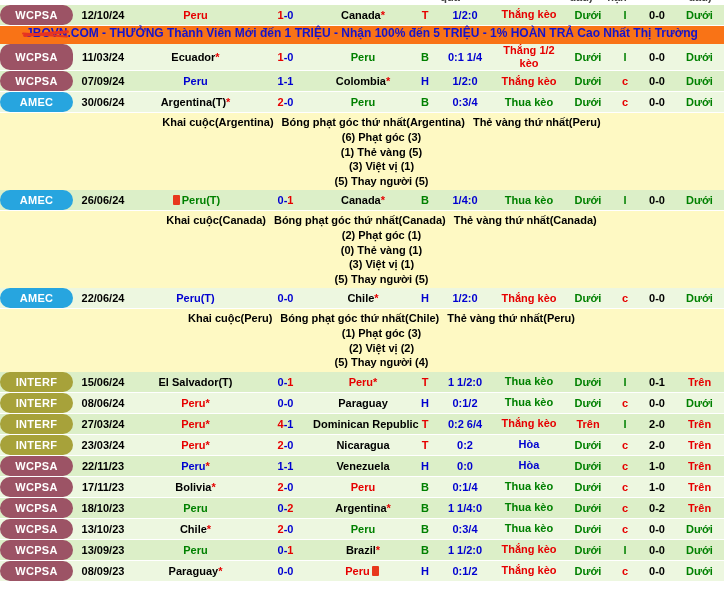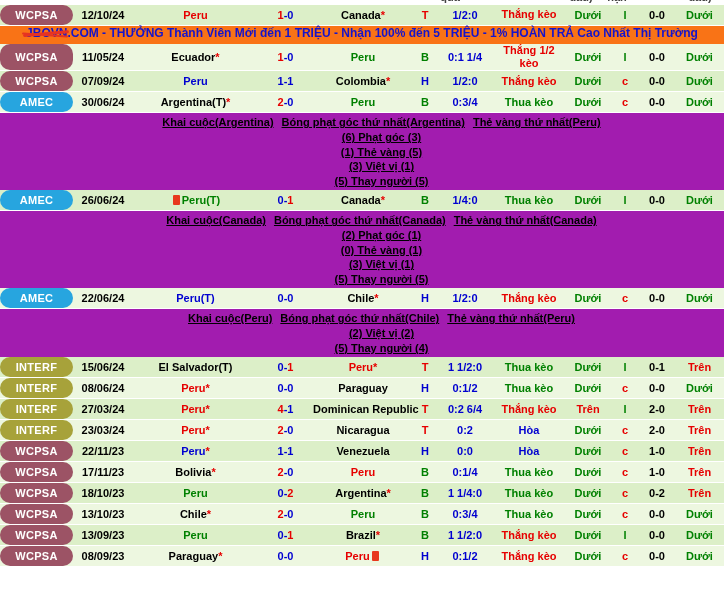--- a/index.html
+++ b/index.html
@@ -27,21 +27,21 @@
   .w-ht{width:36px;}
   .w-ou2{width:49px;}
   .c-red{color:#e60000;}
   .c-green{color:#008000;}
   .c-blue{color:#0000d0;}
   .c-black{color:#000;}
   .star{color:#e60000;}
   .red-card{display:inline-block;width:7px;height:10px;background:#e8381d;border-radius:1px;
             vertical-align:-1px;margin:0 2px;}
   
-  .detail{background:#a21caf;padding:2px 17px 2px 56px;cursor:default;text-decoration:underline;}
+  .detail{background:#fef9c3;padding:2px 17px 2px 56px;cursor:default;}
   .detail .line1{display:flex;justify-content:center;gap:8px;line-height:15px;}
   .detail .stat{text-align:center;line-height:14.5px;}
   
   .ad{height:18px;display:flex;align-items:flex-start;justify-content:center;background:#f97316;
       color:#1414cc;font-size:12px;white-space:nowrap;cursor:pointer;}
   .scribble{position:relative;display:inline-block;}
   .scribble::before{content:"";position:absolute;left:-3px;right:-2px;top:40%;height:3px;
                     background:#e63322;transform:rotate(-5deg);border-radius:2px;}
   .scribble::after{content:"";position:absolute;left:-4px;right:-1px;top:55%;height:2px;
                    background:#e63322;transform:rotate(4deg);border-radius:2px;}
@@ -74,21 +74,21 @@
         <div class="cell w-ou2"><span class="c-green">Dưới</span></div>
       </div>
       <div class="ad">
         <span class="scribble">JBOVN</span>
         <span>.COM - THƯỞNG Thành Viên Mới đến 1 TRIỆU - Nhận 100% đến 5 TRIỆU - 1% HOÀN TRẢ Cao Nhất Thị Trường</span>
       </div>
       <div class="row b">
         <div class="cell w-league" style="background: rgb(156, 83, 101);">
           <span>WCPSA</span>
         </div>
-        <div class="cell w-date"><span class="c-black">11/05/24</span></div>
+        <div class="cell w-date"><span class="c-black">11/03/24</span></div>
         <div class="cell w-home"><span class="c-black">Ecuador</span><span class="star">*</span></div>
         <div class="cell w-score"><span class="c-red">1</span><span class="c-blue">-</span><span class="c-blue">0</span></div>
         <div class="cell w-away"><span class="c-green">Peru</span></div>
         <div class="cell w-letter"><span class="c-green">B</span></div>
         <div class="cell w-odds"><span class="c-blue">0:1 1/4</span></div>
         <div class="cell w-result"><span class="c-red">Thắng 1/2 kèo</span></div>
         <div class="cell w-ou1"><span class="c-green">Dưới</span></div>
         <div class="cell w-lc"><span class="c-green">l</span></div>
         <div class="cell w-ht"><span class="c-black">0-0</span></div>
         <div class="cell w-ou2"><span class="c-green">Dưới</span></div>
@@ -178,20 +178,21 @@
         <div class="cell w-lc"><span class="c-red">c</span></div>
         <div class="cell w-ht"><span class="c-black">0-0</span></div>
         <div class="cell w-ou2"><span class="c-green">Dưới</span></div>
       </div>
       <div class="detail">
         <div class="line1">
           <span class="c-black">Khai cuộc(Peru)</span>
           <span class="c-black">Bóng phạt góc thứ nhất(Chile)</span>
           <span class="c-black">Thẻ vàng thứ nhất(Peru)</span>
         </div>
+        <div class="stat"><span class="c-black">(1) Phạt góc (3)</span></div>
         <div class="stat"><span class="c-black">(2) Việt vị (2)</span></div>
         <div class="stat"><span class="c-black">(5) Thay người (4)</span></div>
       </div>
       <div class="row a">
         <div class="cell w-league" style="background: rgb(167, 162, 58);">
           <span>INTERF</span>
         </div>
         <div class="cell w-date"><span class="c-black">15/06/24</span></div>
         <div class="cell w-home"><span class="c-black">El Salvador(T)</span></div>
         <div class="cell w-score"><span class="c-blue">0</span><span class="c-blue">-</span><span class="c-red">1</span></div>

